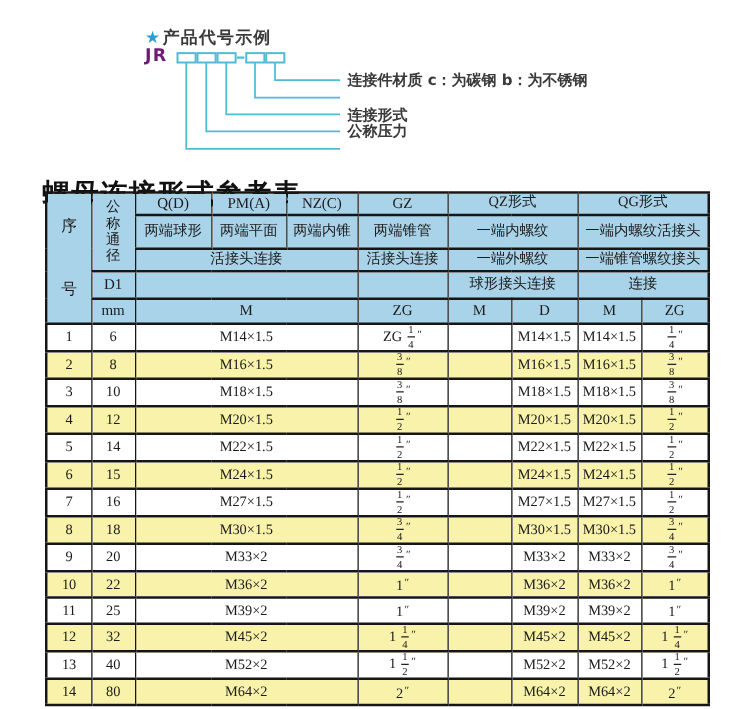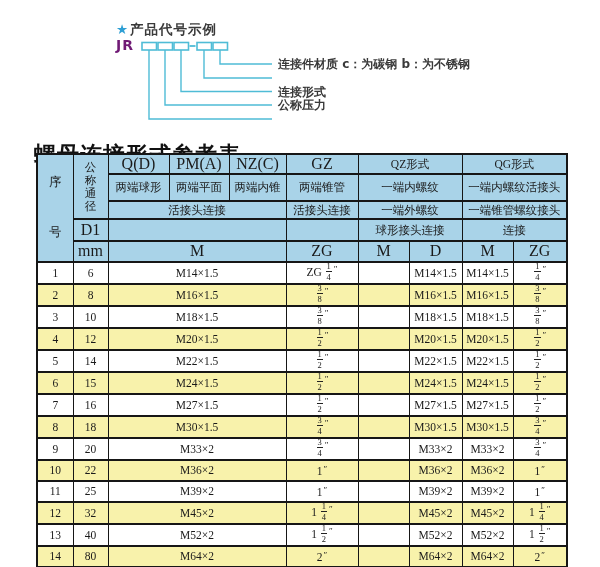--- a/index.html
+++ b/index.html
@@ -44,21 +44,21 @@
   }
   #ref-table th,#ref-table td{
     border-left:1px solid var(--border);border-right:1px solid var(--border);
     border-top:2px solid var(--border);border-bottom:2px solid var(--border);
     padding:0;text-align:center;vertical-align:middle;overflow:hidden;
   }
   #ref-table{border:2px solid var(--border);}
   #ref-table th{
     background:var(--blue);font-weight:normal;font-size:11.5px;line-height:1.15;
   }
-  #ref-table th.latin{font-size:16px;text-align:center;}
+  #ref-table th.latin{font-size:12px;text-align:center;}
   #ref-table td{font-size:11.5px;}
   tr.h1{height:18px;} tr.h2{height:27px;padding-left:27px;} tr.h3{height:18px;} tr.h4{height:22px;font-family:Liberation Serif, serif;} tr.h5{height:20px;}
   tr.data{height:21px;}
   tr.data.alt td{background:var(--yellow);}
   tr.data td{background:var(--white);}
   .vtext{display:flex;flex-direction:column;align-items:center;justify-content:center;
     width:100%;font-size:11.5px;line-height:13px;}
   .vtext.spread{height:100px;justify-content:space-around;font-size:12.5px;}
   
   .fr{display:inline-block;vertical-align:middle;text-align:center;line-height:1;

